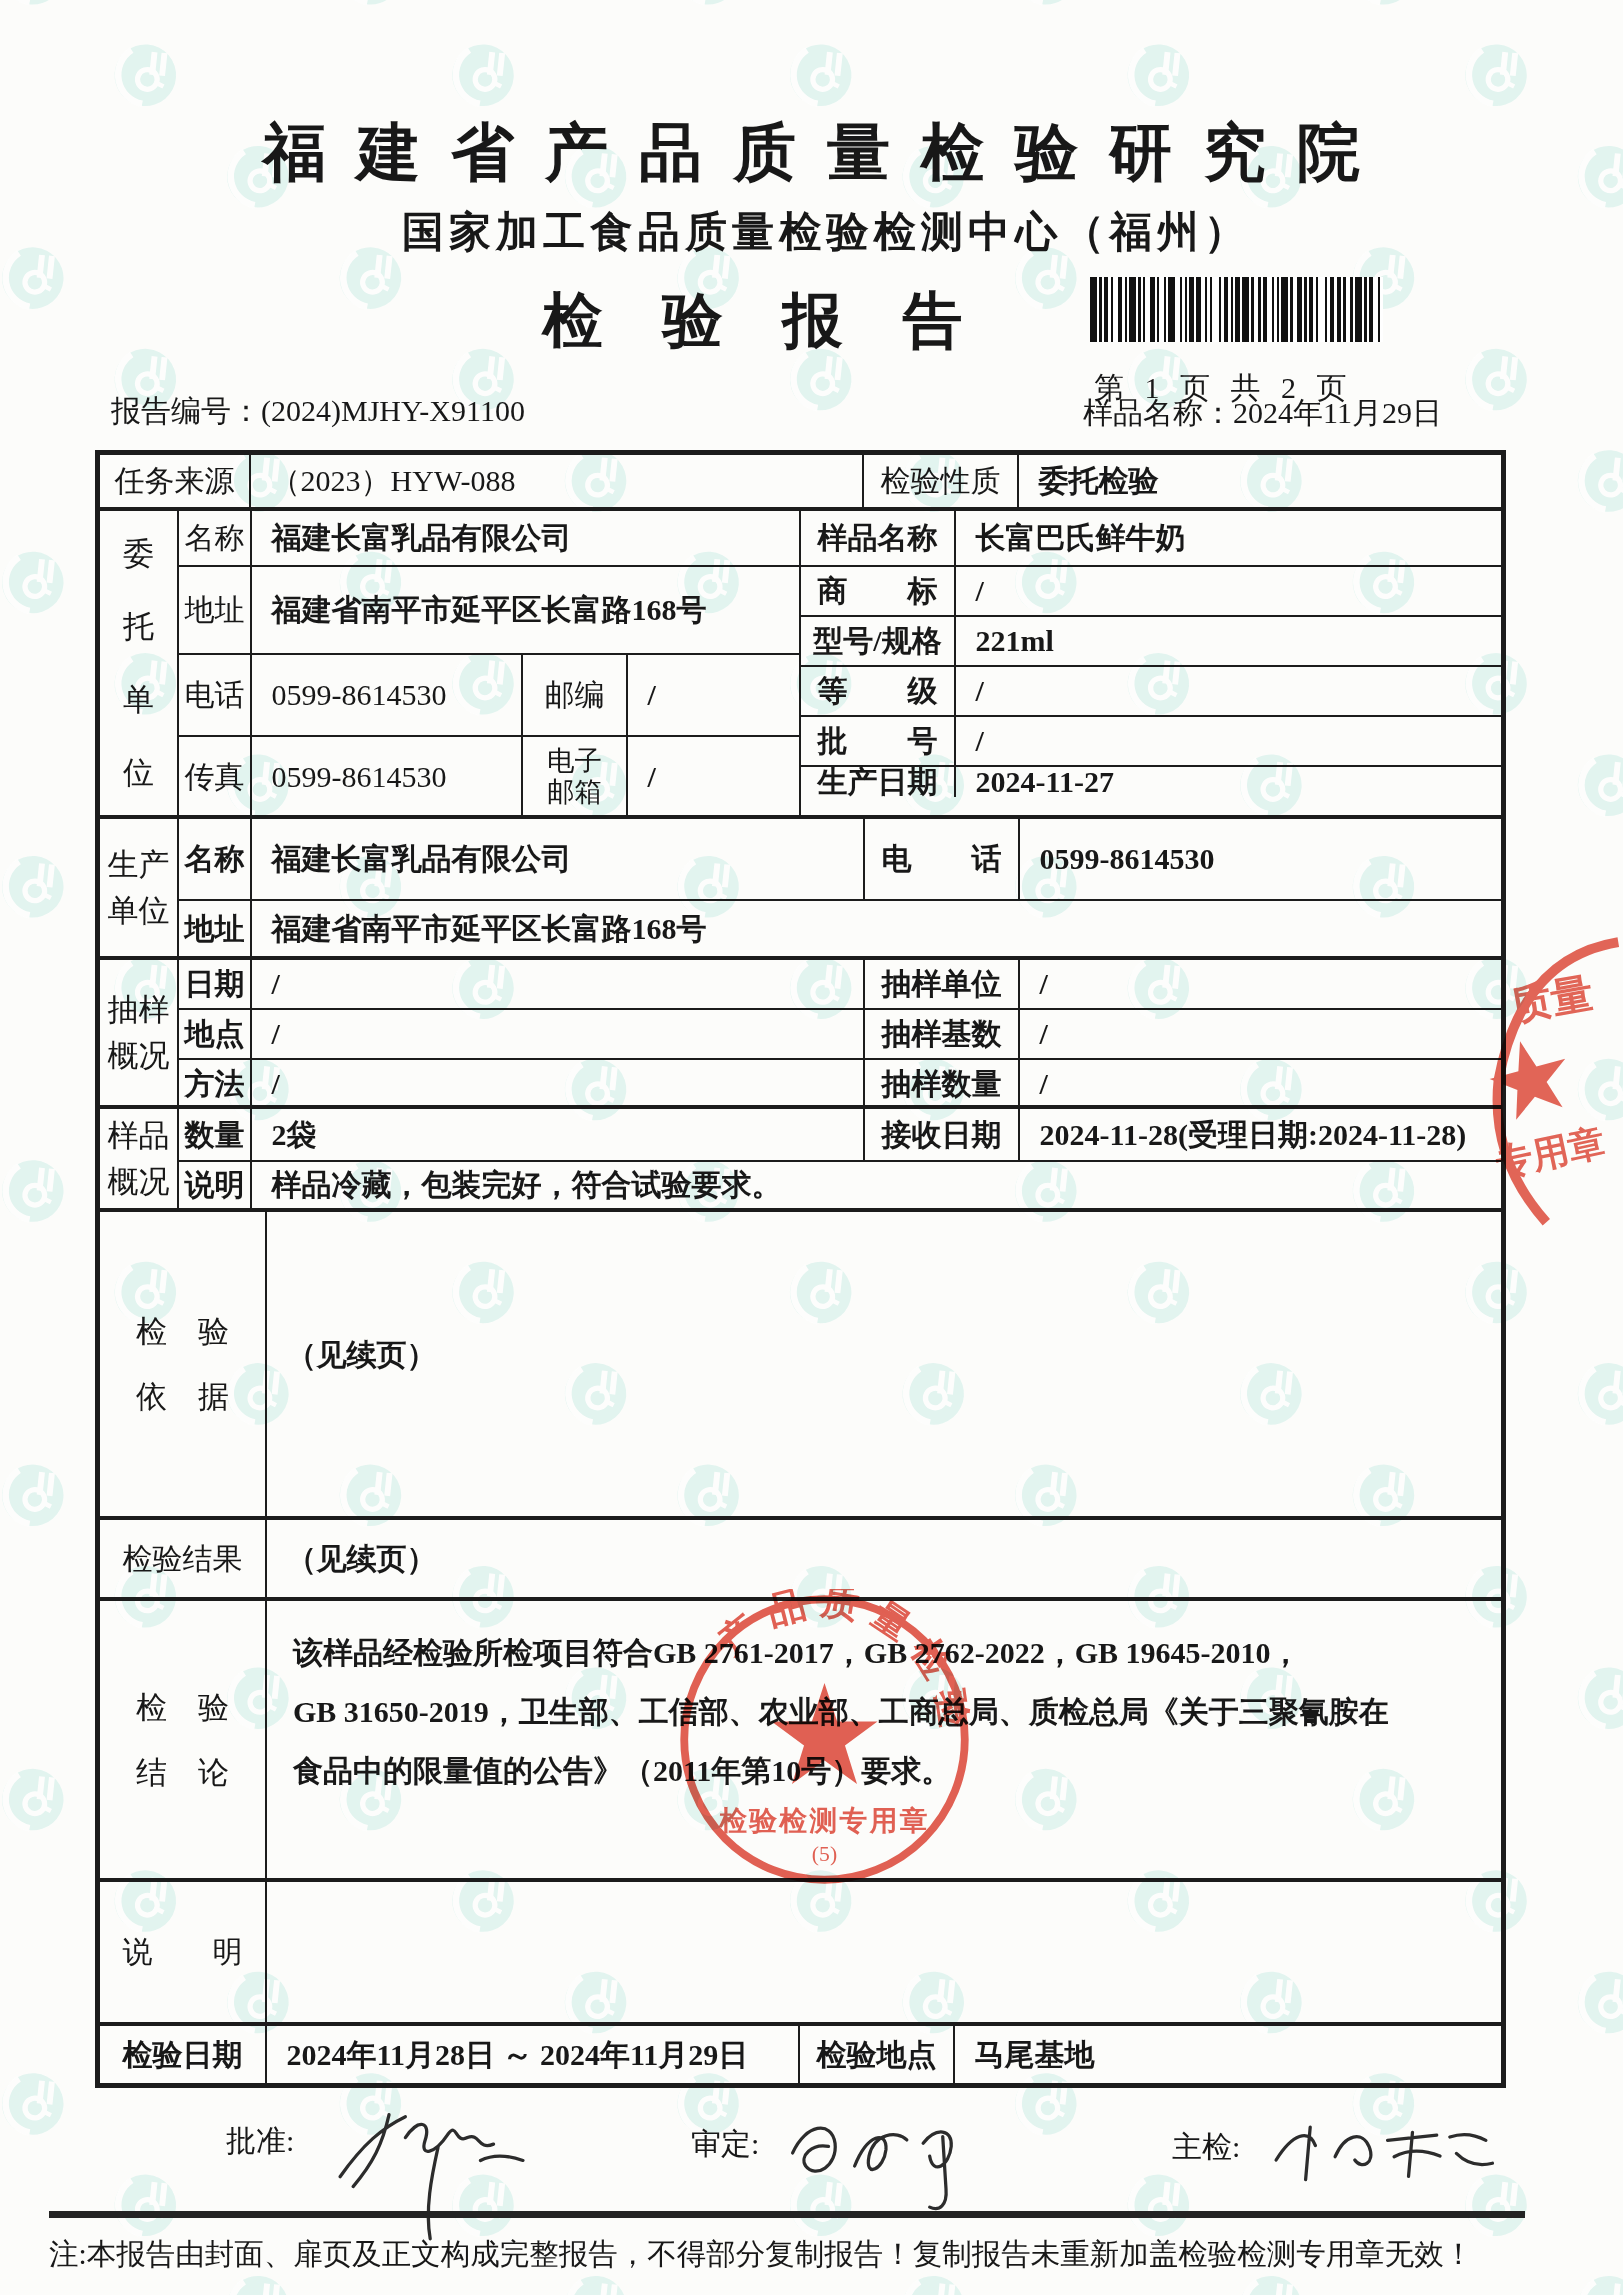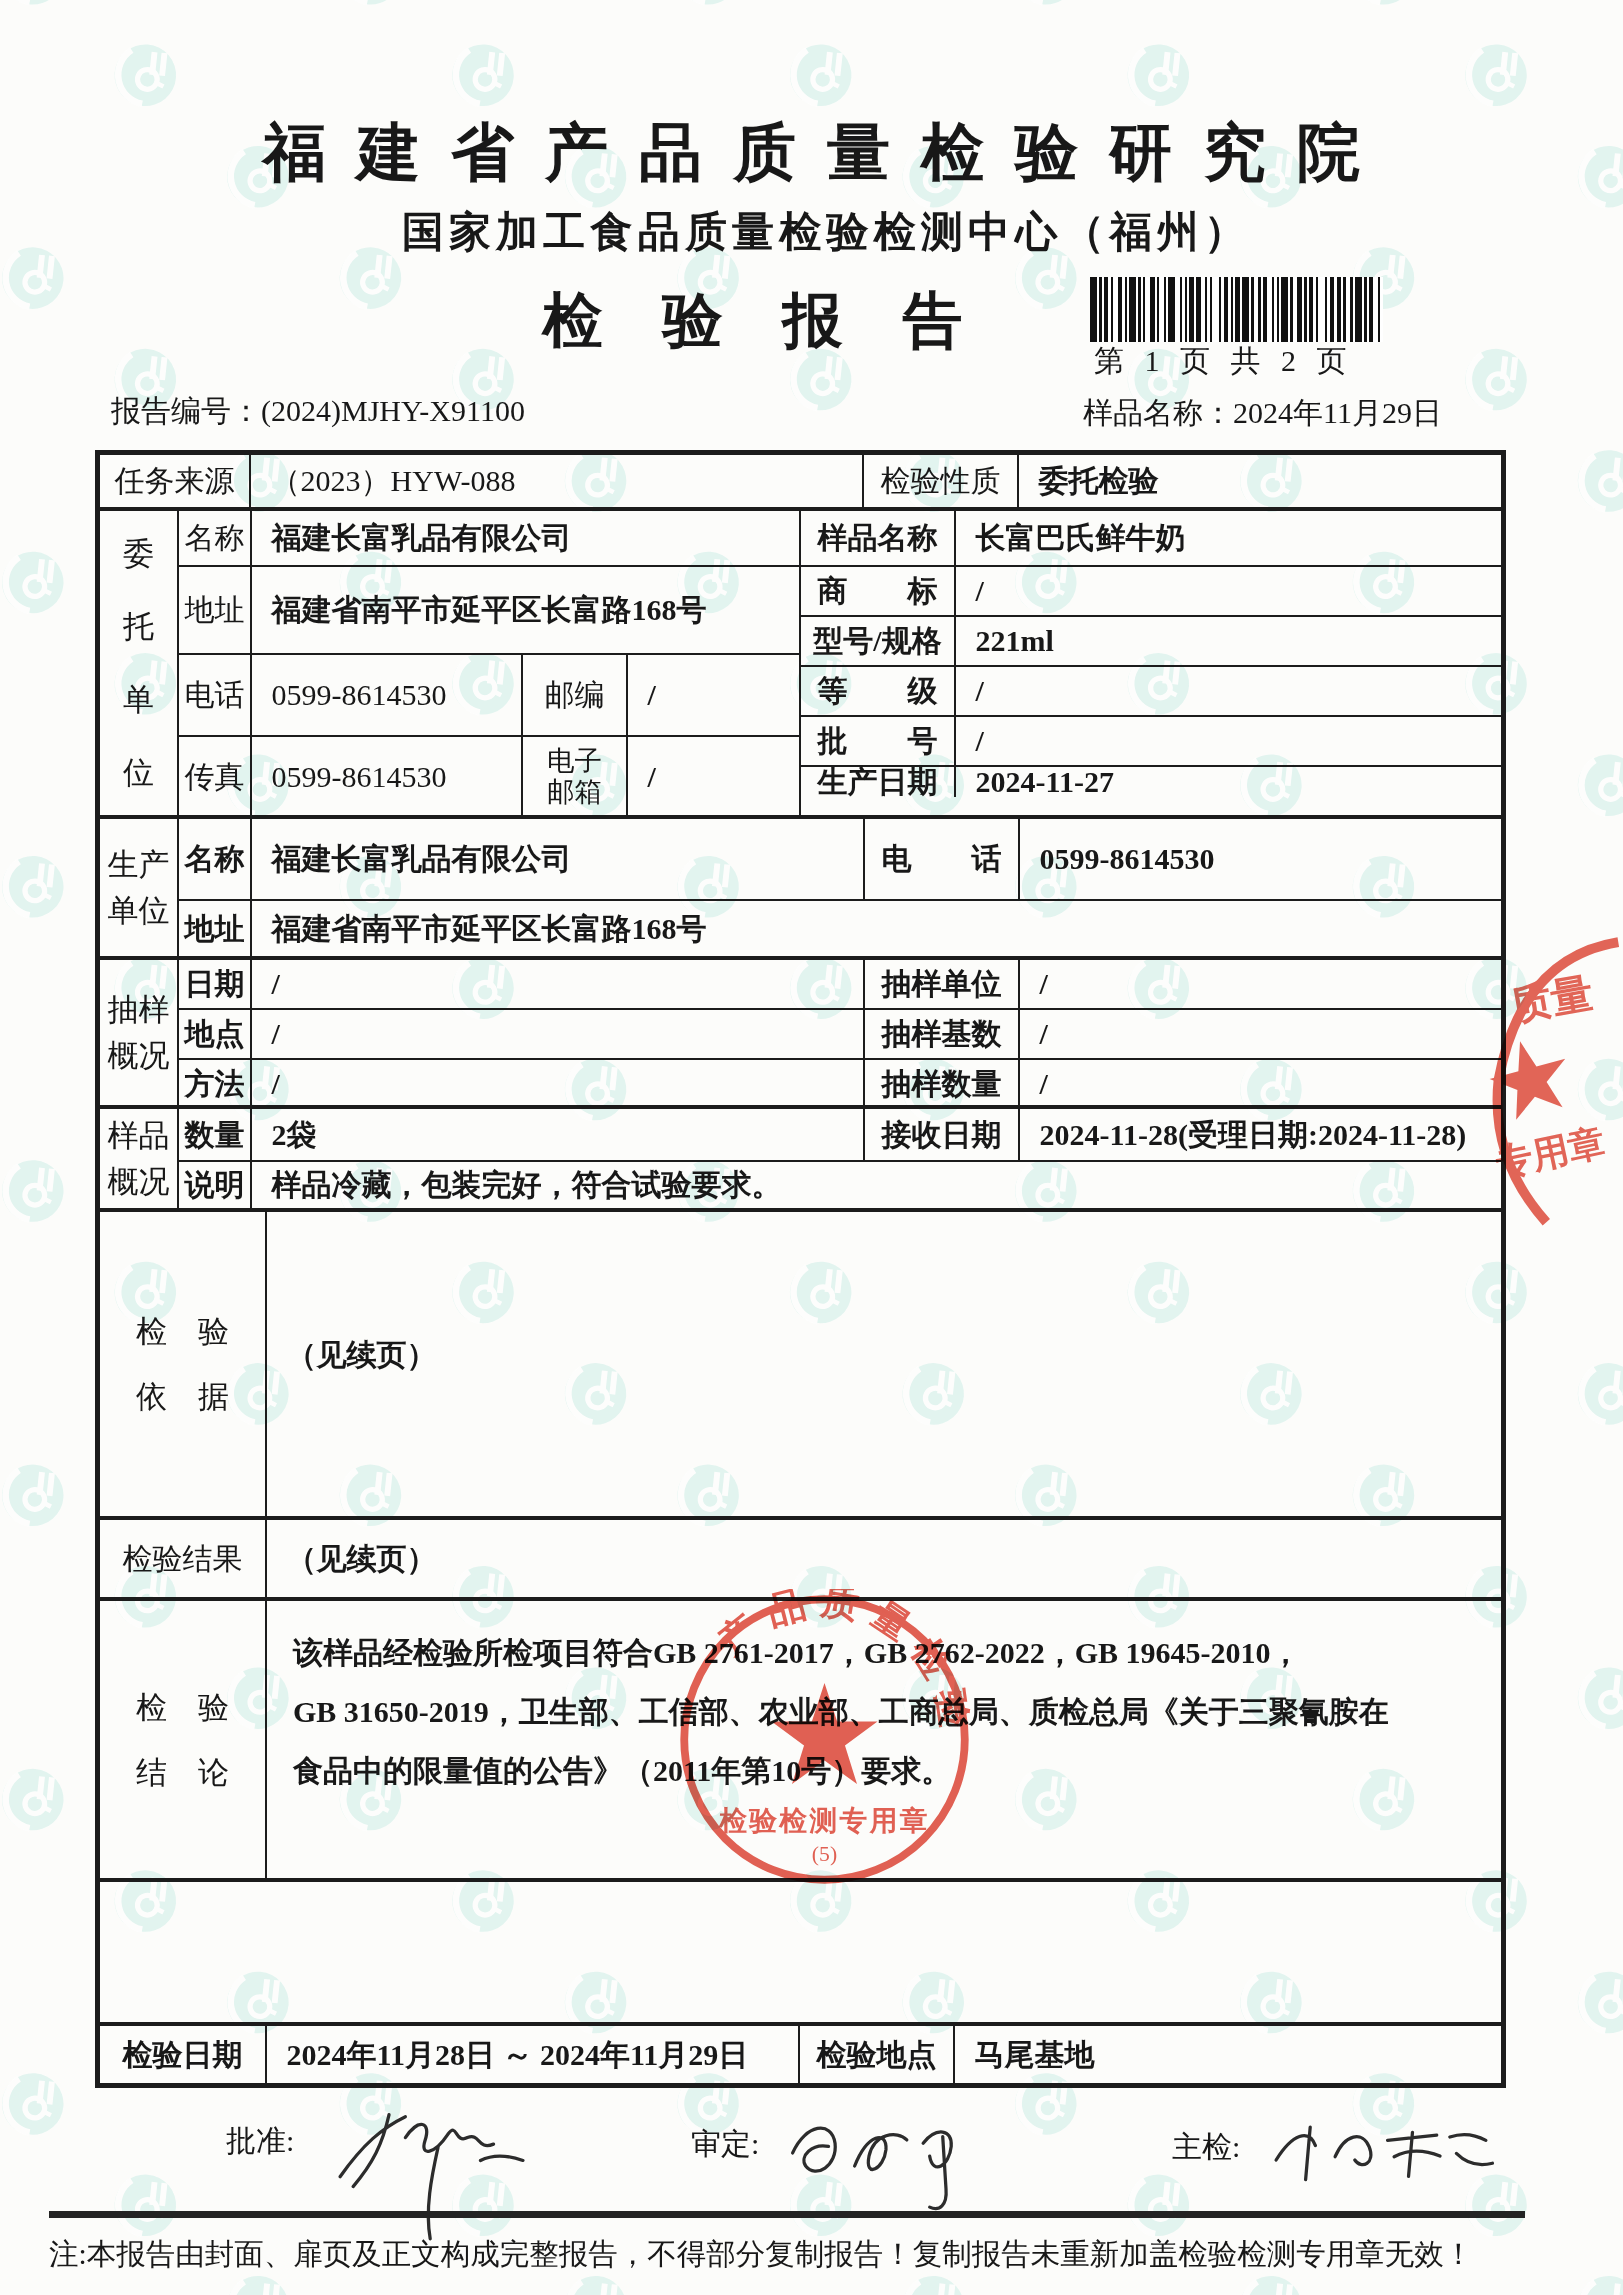--- a/index.html
+++ b/index.html
@@ -9,21 +9,21 @@
   .wm-layer{position:absolute;left:0;top:0;width:1623px;height:2295px;opacity:.55;pointer-events:none;}
   
   .title{position:absolute;left:0;top:110px;width:100%;text-align:center;
          font-size:63px;font-weight:700;letter-spacing:31px;text-indent:31px;white-space:nowrap;}
   .subtitle{position:absolute;left:15px;top:204px;width:100%;text-align:center;
             font-size:42px;font-weight:700;letter-spacing:5.2px;white-space:nowrap;}
   .report-title{position:absolute;left:-59px;top:281px;width:100%;text-align:center;
             font-size:60px;font-weight:700;letter-spacing:60px;text-indent:60px;white-space:nowrap;}
   .barcode{position:absolute;left:1090px;top:277px;width:295px;height:65px;font-size:0;}
   .barcode div{display:inline-block;height:100%;vertical-align:top;}
-  .page-indicator{position:absolute;left:1094px;top:341px;font-size:30px;letter-spacing:6.5px;white-space:nowrap;}
+  .page-indicator{position:absolute;left:1094px;top:368px;font-size:30px;letter-spacing:6.5px;white-space:nowrap;}
   .report-no{position:absolute;left:111px;top:391px;font-size:30px;white-space:nowrap;}
   .issue-date{position:absolute;left:1083px;top:393px;font-size:30px;white-space:nowrap;}
   
   .tbl{position:absolute;left:95px;top:450px;width:1411px;height:1638px;
        border:5.2px solid #1c1c1c;box-sizing:border-box;display:flex;flex-direction:column;}
   .sec{display:flex;box-sizing:border-box;border-bottom:4.6px solid #1c1c1c;flex-shrink:0;}
   .sec:last-child{border-bottom:none;}
   .cell{box-sizing:border-box;display:flex;align-items:center;font-size:30px;line-height:1.25;}
   .lab{justify-content:center;text-align:center;}
   .val{padding-left:19.6px;}
@@ -366,20 +366,21 @@
       <div class="cell lab pre vlg w255 br">检　验
 结　论</div>
       <div class="flex1">
           <div class="para pre">该样品经检验所检项目符合GB 2761-2017，GB 2762-2022，GB 19645-2010，
 GB 31650-2019，卫生部、工信部、农业部、工商总局、质检总局《关于三聚氰胺在
 食品中的限量值的公告》（2011年第10号）要求。</div>
         </div>
     </div>
 
     <div class="sec" style="height:144px">
+      <div class="cell lab w255 br">说　　明</div>
     </div>
 
     <div class="sec flex1">
       <div class="cell lab w255 br">检验日期</div>
       <div class="cell val w815 br">2024年11月28日 ～ 2024年11月29日</div>
       <div class="cell lab w237 br">检验地点</div>
       <div class="cell val flex1">马尾基地</div>
     </div>
   </div>
 

